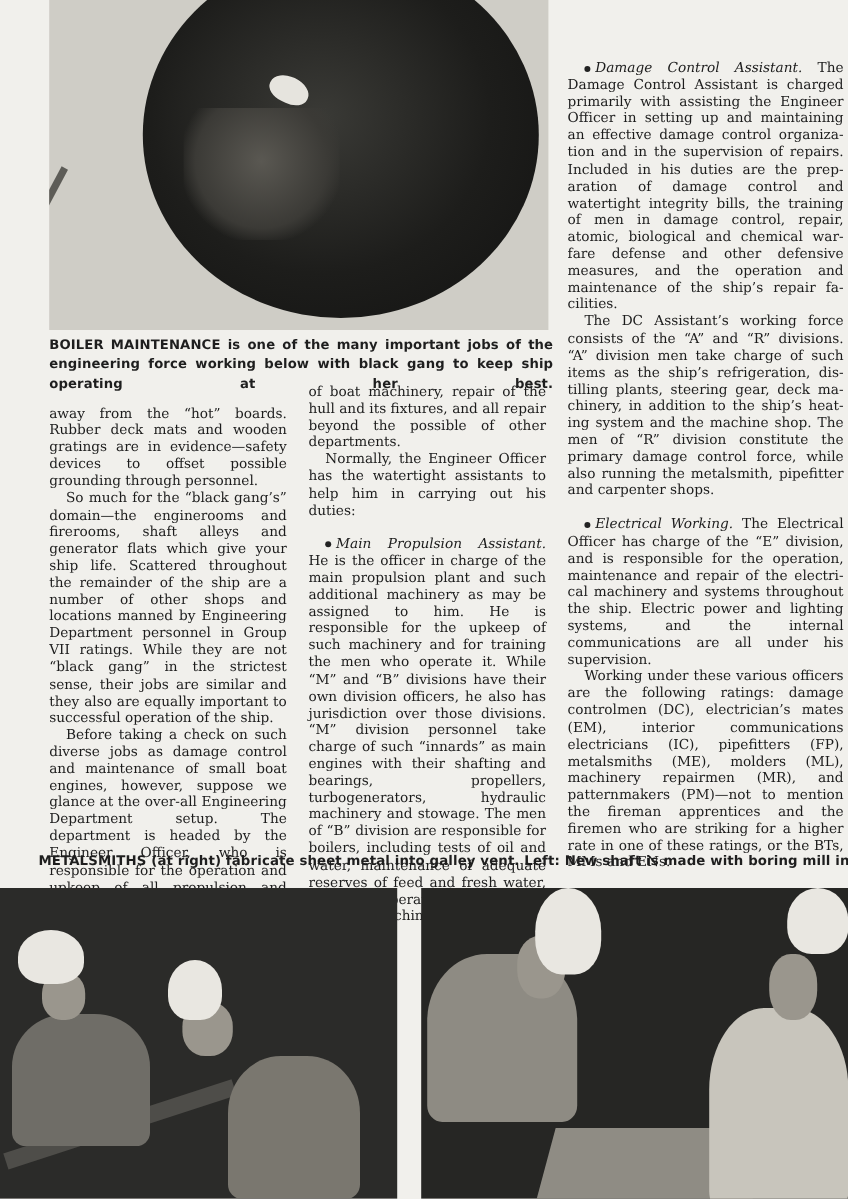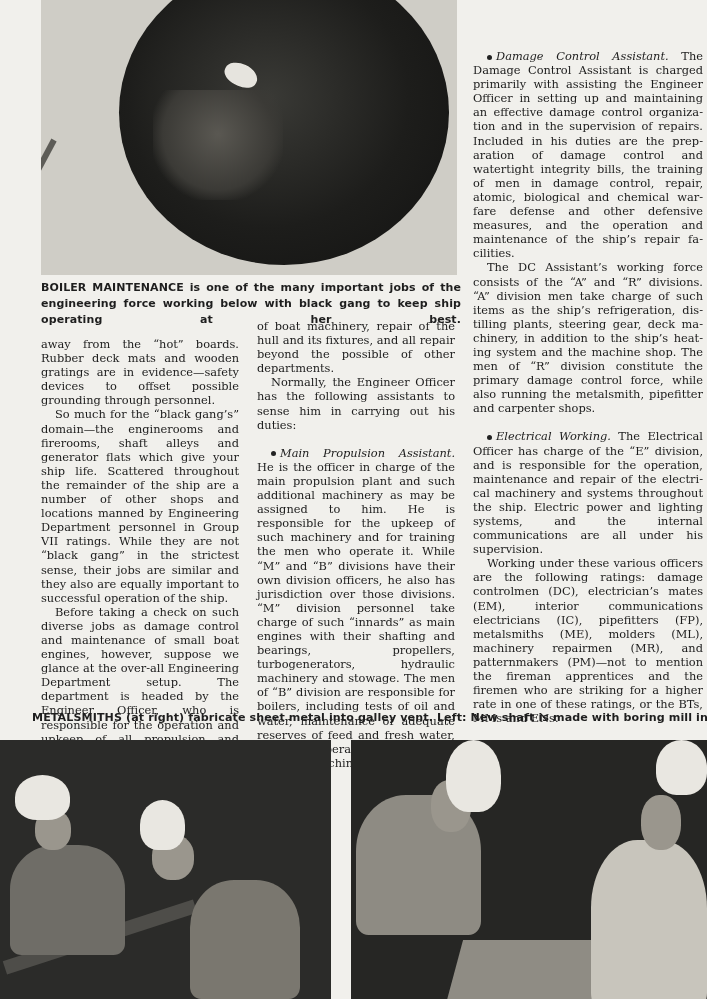--- a/index.html
+++ b/index.html
@@ -79,21 +79,21 @@
 <div id="caption-boiler" class="cap">BOILER MAINTENANCE is one of the many important jobs of the engineering force working below with black gang to keep ship operating at her best.</div>
 
 <div id="col-1" class="col">
   <p class="noindent">away from the “hot” boards. Rubber deck mats and wooden gratings are in evidence—safety devices to offset possible grounding through person­nel.</p>
   <p>So much for the “black gang’s” domain—the enginerooms and fire­rooms, shaft alleys and generator flats which give your ship life. Scat­tered throughout the remainder of the ship are a number of other shops and locations manned by Engineer­ing Department personnel in Group VII ratings. While they are not “black gang” in the strictest sense, their jobs are similar and they also are equally important to successful operation of the ship.</p>
   <p>Before taking a check on such diverse jobs as damage control and maintenance of small boat engines, however, suppose we glance at the over-all Engineering Department set­up. The department is headed by the Engineer Officer, who is responsible for the operation and upkeep of all propulsion and auxiliary machinery, the control of damage, maintenance</p>
 </div>
 
 <div id="col-2" class="col">
   <p class="noindent">of boat machinery, repair of the hull and its fixtures, and all repair beyond the possible of other departments.</p>
-  <p>Normally, the Engineer Officer has the following assistants to sense him in carrying out his duties:</p>
+  <p>Normally, the Engineer Officer has the watertight assistants to help him in carrying out his duties:</p>
   <p class="gap"><span class="bullet"></span><em>Main Propulsion Assistant.</em><span> He is the officer in charge of the main pro­pulsion plant and such additional machinery as may be assigned to him. He is responsible for the upkeep of such machinery and for training the men who operate it. While “M” and “B” divisions have their own division officers, he also has jurisdiction over those divisions. “M” division person­nel take charge of such “innards” as main engines with their shafting and bearings, propellers, turbogenerators, hydraulic machinery and stowage. The men of “B” division are responsi­ble for boilers, including tests of oil and water, maintenance of adequate reserves of feed and fresh water, and the operation of fireroom auxiliary machinery.</span></p>
 </div>
 
 <div id="col-3" class="col">
   <p><span class="bullet"></span><em>Damage Control Assistant.</em><span> The Damage Control Assistant is charged primarily with assisting the Engineer Officer in setting up and maintaining an effective damage control organiza­tion and in the supervision of repairs. Included in his duties are the prep­aration of damage control and watertight integrity bills, the training of men in damage control, repair, atomic, biological and chemical war­fare defense and other defensive measures, and the operation and maintenance of the ship’s repair fa­cilities.</span></p>
   <p>The DC Assistant’s working force consists of the “A” and “R” divisions. “A” division men take charge of such items as the ship’s refrigeration, dis­tilling plants, steering gear, deck ma­chinery, in addition to the ship’s heat­ing system and the machine shop. The men of “R” division constitute the primary damage control force, while also running the metalsmith, pipe­fitter and carpenter shops.</p>
   <p class="gap"><span class="bullet"></span><em>Electrical Working.</em><span> The Electrical Officer has charge of the “E” division, and is responsible for the operation, maintenance and repair of the electri­cal machinery and systems through­out the ship. Electric power and lighting systems, and the internal communications are all under his supervision.</span></p>
   <p>Working under these various of­ficers are the following ratings: damage controlmen (DC), elec­trician’s mates (EM), interior com­munications electricians (IC), pipe­fitters (FP), metalsmiths (ME), molders (ML), machinery repairmen (MR), and patternmakers (PM)—not to mention the fireman appren­tices and the firemen who are striking for a higher rate in one of these ratings, or the BTs, MMs and ENs.</p>
 </div>
 

